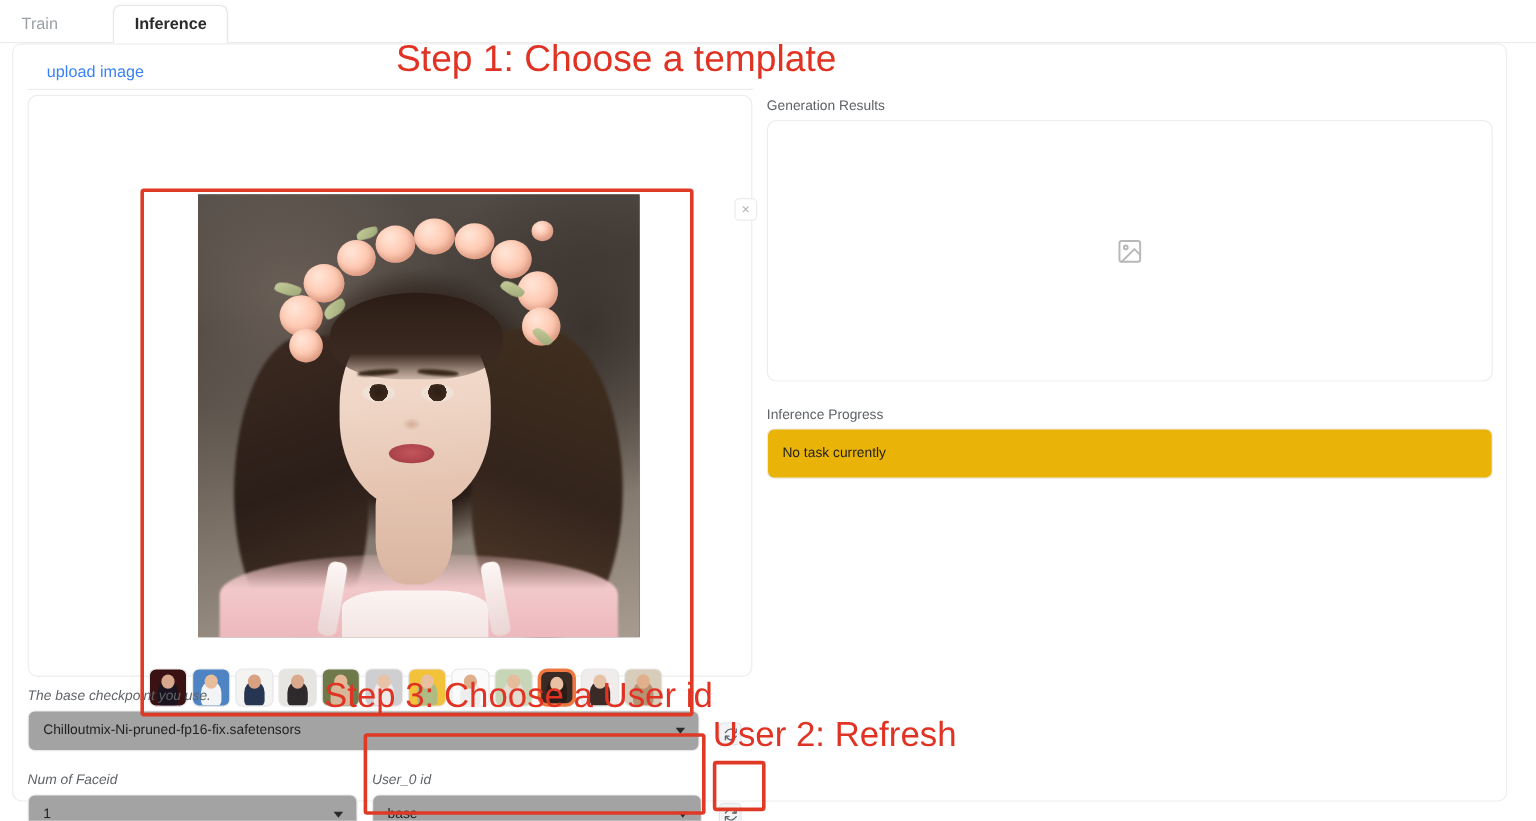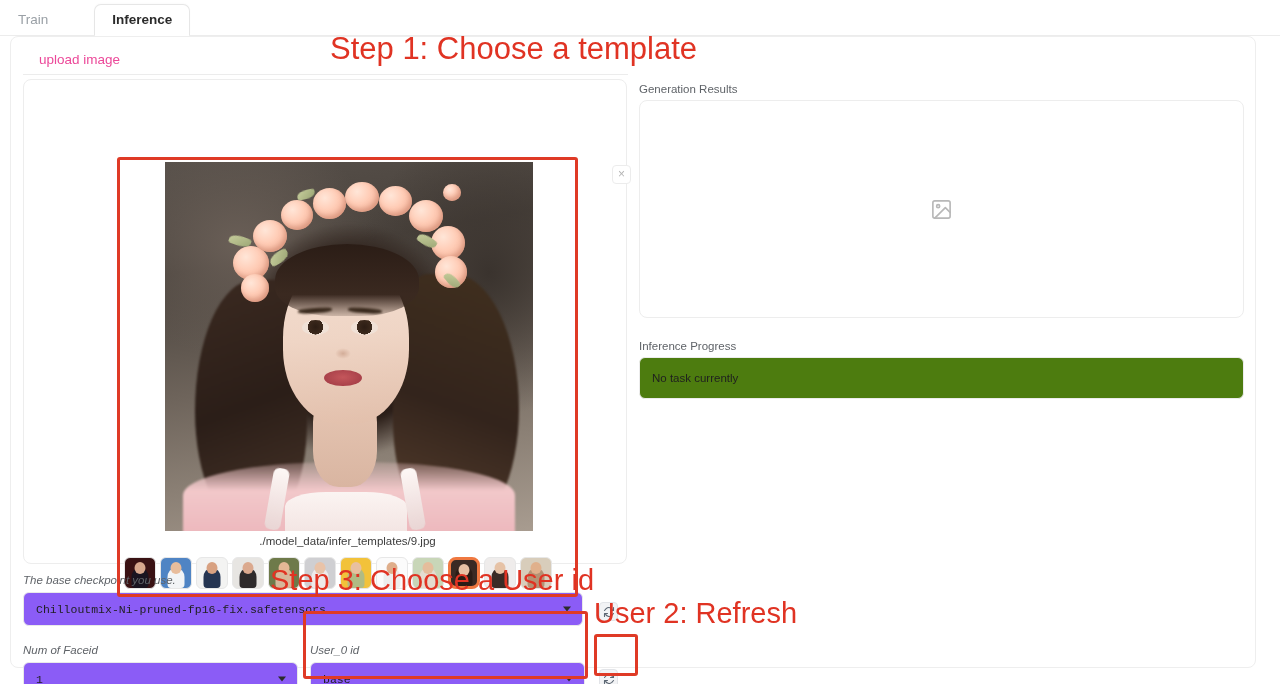--- a/index.html
+++ b/index.html
@@ -43,21 +43,21 @@
     border: 1px solid #eeeeee; border-radius: 8px;
     background: #ffffff;
   }
 
   
   .left-col { position: absolute; left: 12px; top: 7px; width: 605px; }
 
   .subtabs { display: flex; align-items: flex-end; height: 31px;
              border-bottom: 1px solid #ececec; }
   .subtab {
-    font-size: 13.5px; color: #ec4899; padding: 7px 15px 8px 15px; line-height: 1;
+    font-size: 13.5px; color: #3b82f6; padding: 7px 15px 8px 15px; line-height: 1;
     border: 1px solid transparent; border-bottom: none;
     border-radius: 7px 7px 0 0; cursor: pointer; white-space: nowrap; background: transparent;
   }
   .subtab.selected {
     color: #1f1f1f; font-weight: 600; background: #ffffff;
     border-color: #e6e6e6; position: relative; z-index: 3;
   }
   .subtab.selected::after {
     content: ""; position: absolute; left: 0; right: 0; bottom: -1px; height: 2px; background: #fff;
   }
@@ -190,23 +190,23 @@
   .close-btn {
     position: absolute; left: 588px; top: 85px; width: 19px; height: 19px;
     border: 1px solid #ececec; border-radius: 4px; background: #fff;
     color: #b5b5b5; font-size: 12px; line-height: 17px; text-align: center;
     cursor: pointer; z-index: 22;
   }
 
   
   .lbl { font-size: 11.5px; color: #5f6368; font-style: italic; }
   .field {
-    border: 1px solid #e9e9e9; border-radius: 6px; background: #8b5cf6;
+    border: 1px solid #e9e9e9; border-radius: 6px; background: #a3a3a3;
     height: 34px; display: flex; align-items: center; padding: 0 12px;
-    font-size: 11.5px; color: #1f1f1f; position: relative; font-family: Liberation Mono, monospace;
+    font-size: 11.5px; color: #1f1f1f; position: relative;
   }
   .caret {
     position: absolute; right: 11px; top: 50%; transform: translateY(-50%);
     width: 0; height: 0; border-left: 4px solid transparent; border-right: 4px solid transparent;
     border-top: 5px solid #2b2b2b;
   }
   .refresh-btn {
     width: 19px; height: 19px; border: 1px solid #e2e4e8; border-radius: 4px;
     background: #f2f3f5; display: flex; align-items: center; justify-content: center;
     cursor: pointer;
@@ -223,21 +223,21 @@
   .right-col { position: absolute; left: 628px; top: 6px; width: 606px; }
   .gen-title { position: absolute; left: 0; top: 40px; font-size: 11.5px; color: #5f6368; }
   .gen-box {
     position: absolute; left: 0; top: 57px; width: 605px; height: 218px;
     border: 1px solid #ededed; border-radius: 8px; background: #fff;
     display: flex; align-items: center; justify-content: center;
   }
   .prog-title { position: absolute; left: 0; top: 297px; font-size: 11.5px; color: #5f6368; }
   .prog-box {
     position: absolute; left: 0; top: 314px; width: 605px; height: 42px;
-    border: 1px solid #ececec; border-radius: 6px; background: #4d7c0f;
+    border: 1px solid #ececec; border-radius: 6px; background: #eab308;
     display: flex; align-items: center; padding: 0 12px; font-size: 11.5px; color: #1f1f1f;
   }
 </style>
 </head>
 <body>
 
 <div class="toptabs">
   <div class="toptab">Train</div>
   <div class="toptab selected">Inference</div>
 </div>
@@ -289,21 +289,20 @@
           <div class="leaf" style="left:180px; top:46px; width:20px; height:10px; transform:rotate(36deg);"></div>
           <div class="leaf" style="left:206px; top:86px; width:18px; height:9px;  transform:rotate(50deg);"></div>
         </div>
       </div>
     </div>
 
     <div class="red-box-gallery"></div>
 
     <div class="close-btn">×</div>
 
-    <div class="filepath">./model_data/infer_templates/9.jpg</div>
 
     <div class="thumbs" id="thumb-strip">
         <div class="thumb" style="background: rgb(58, 18, 20);">
           <div class="tfig" style="background: rgb(26, 20, 32);"></div>
           <div class="thead" style="background: rgb(216, 168, 142);"></div>
         </div>
         <div class="thumb" style="background: rgb(79, 132, 196);">
           <div class="tfig" style="background: rgb(242, 244, 246);"></div>
           <div class="thead" style="background: rgb(232, 189, 156);"></div>
         </div>

